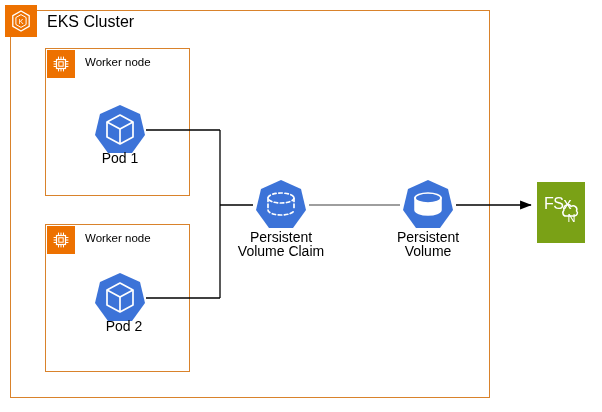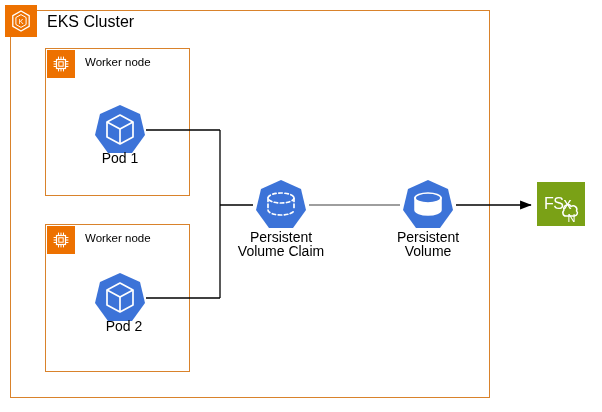--- a/index.html
+++ b/index.html
@@ -59,21 +59,21 @@
     line-height:13.5px;
     white-space:pre-line;
   }
   #pod-1-label{left:60px;top:152px;width:120px;}
   #pod-2-label{left:64px;top:320px;width:120px;}
   #pvc-label{left:221px;top:231px;width:120px;}
   #pv-label{left:368px;top:231px;width:120px;}
 
   
   #fsx-node{
-    position:absolute;left:537px;top:182px;width:48px;height:44px;
+    position:absolute;left:537px;top:182px;width:48px;height:61px;
     background:#7AA116;
   }
 
   
   #connectors{position:absolute;left:0;top:0;width:602px;height:412px;pointer-events:none;}
 </style>
 </head>
 <body>
 
 <div class="canvas">

